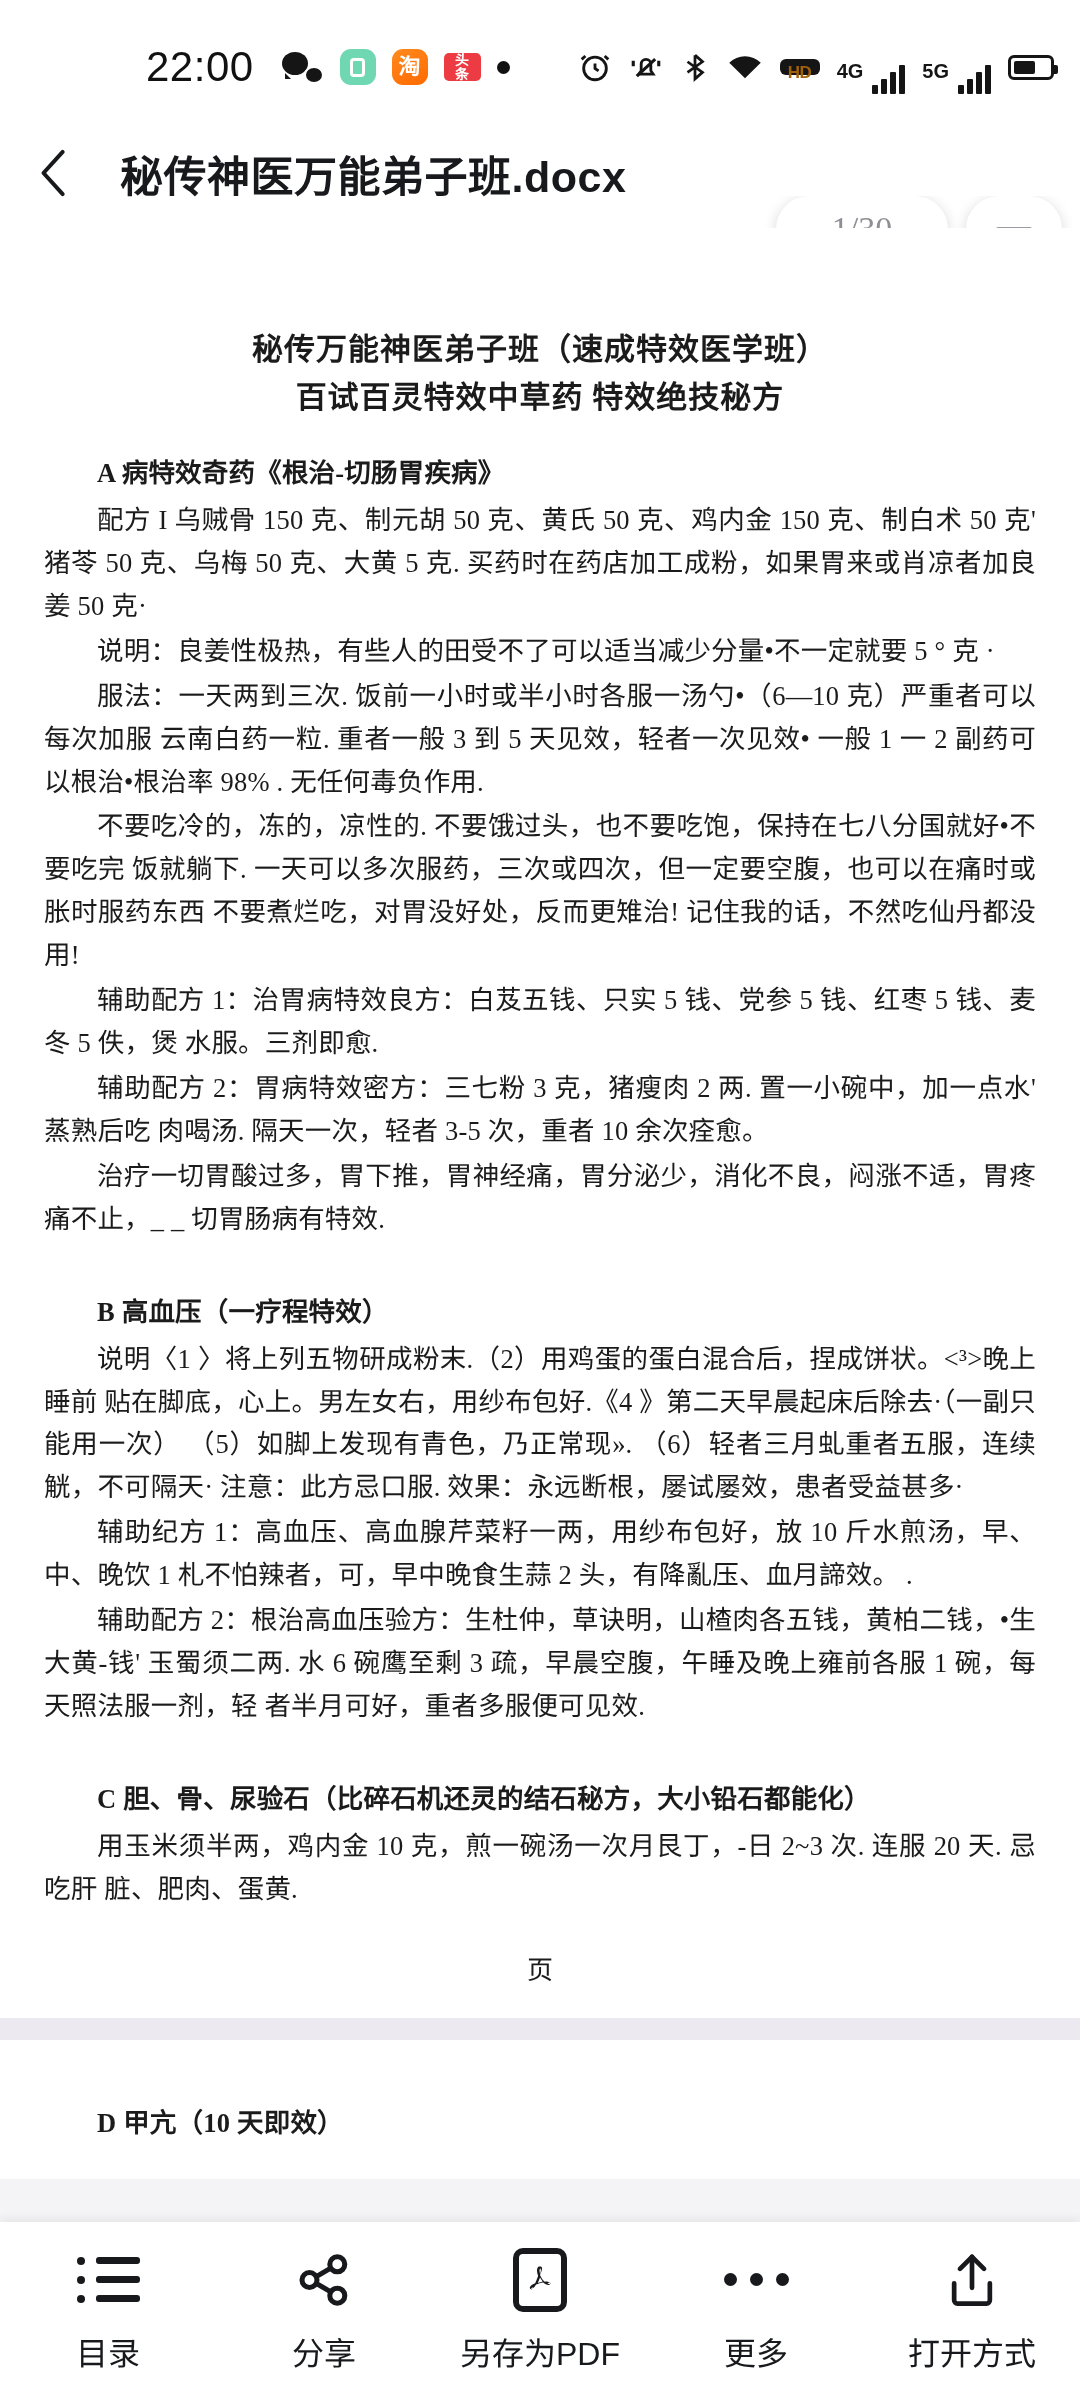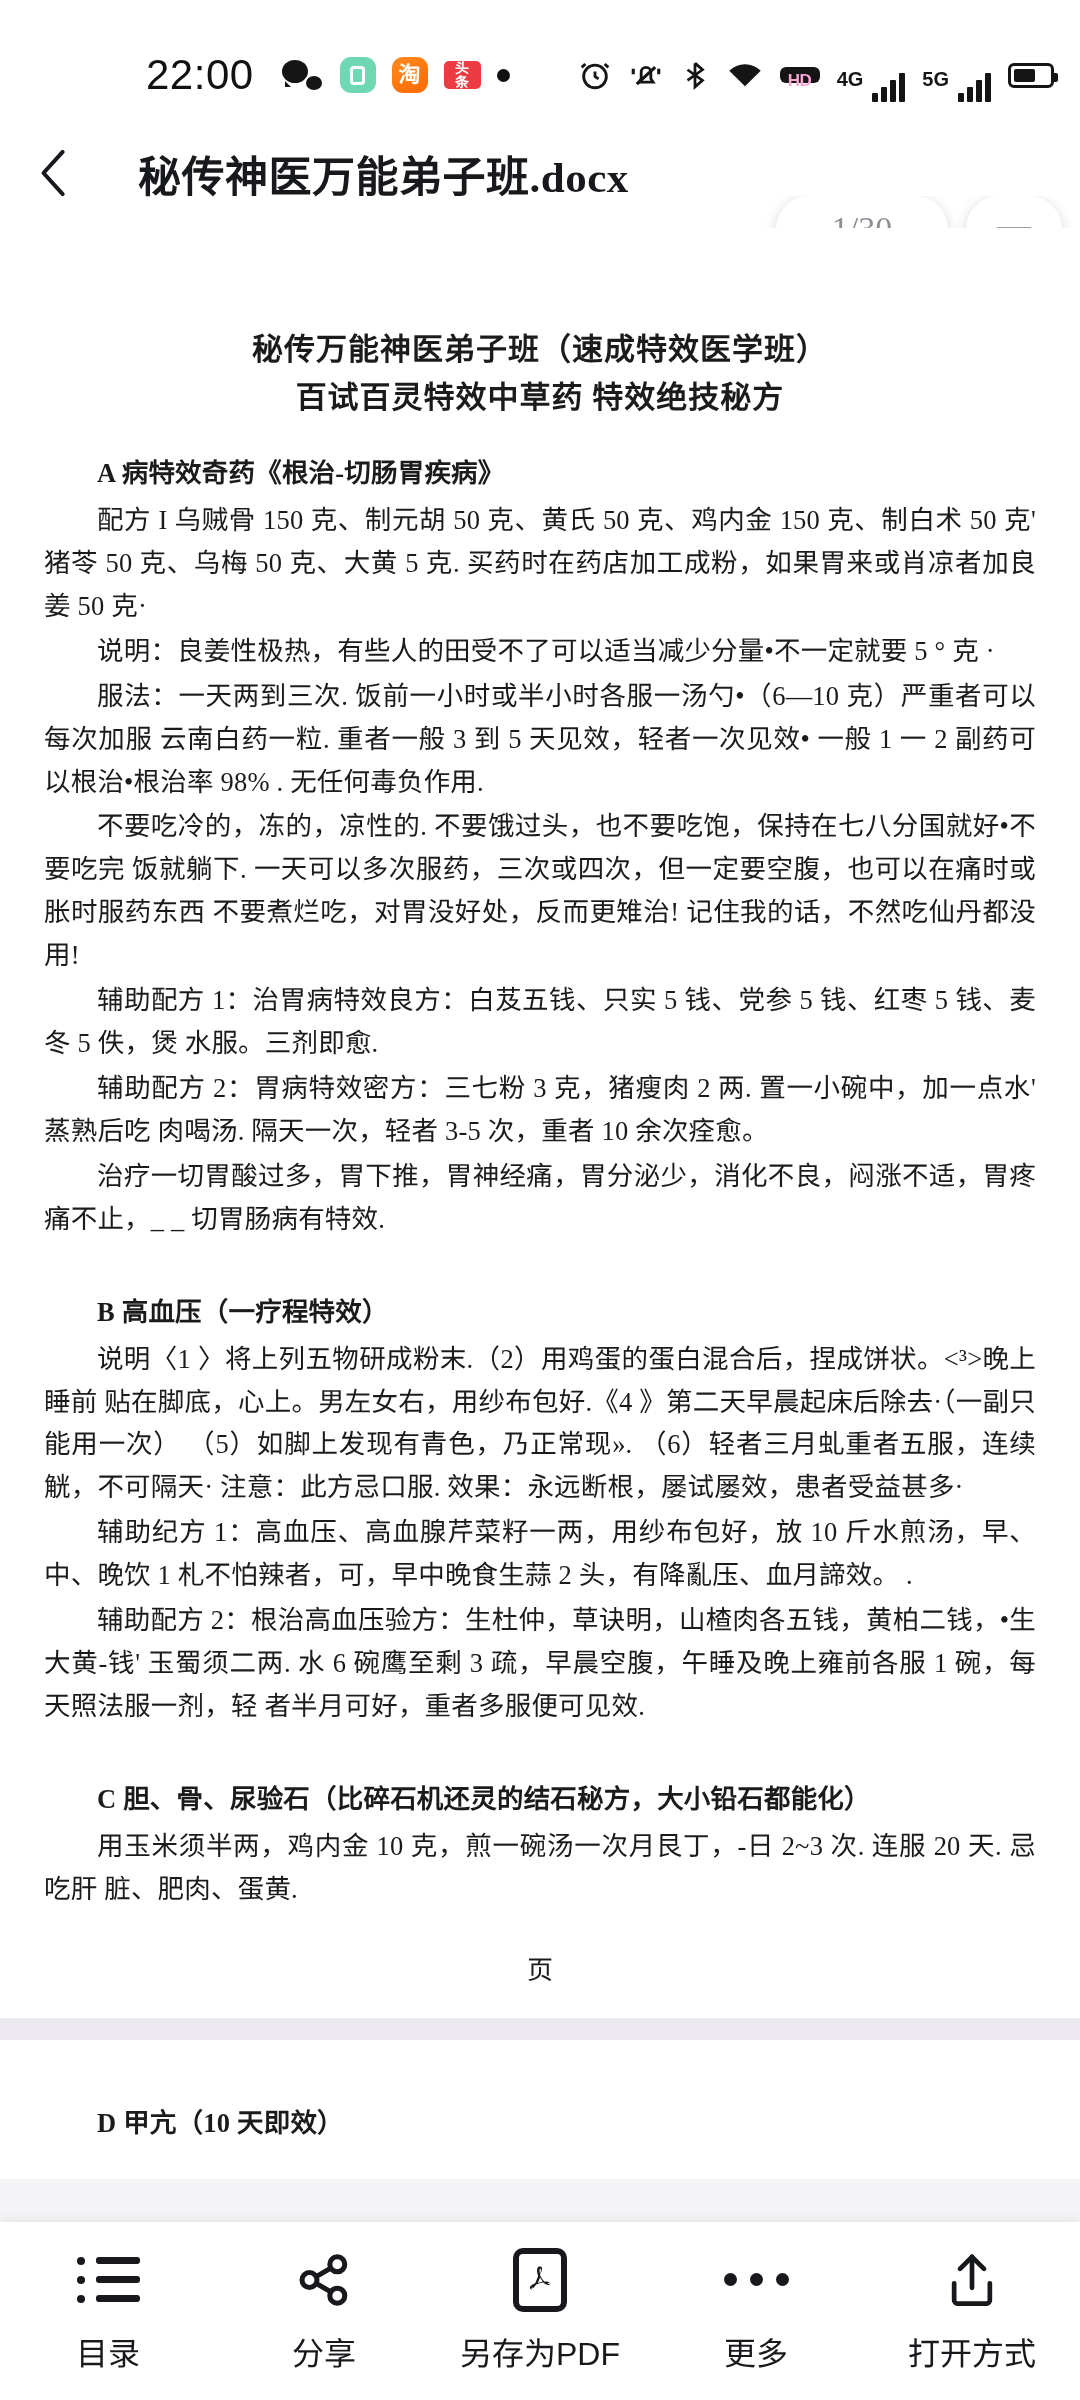--- a/index.html
+++ b/index.html
@@ -7,21 +7,21 @@
   html,body{
     width:1080px; height:2400px;
     background:#ffffff;
     font-family:"Liberation Sans","DejaVu Sans",sans-serif;
     overflow:hidden;
   }
   #root{ position:relative; width:1080px; height:2400px; background:#fff; }
 
   
   .statusbar{
-    position:absolute; top:16px; left:0; width:1080px; height:118px;
+    position:absolute; top:8px; left:0; width:1080px; height:118px;
     display:flex; align-items:center; background:#ffffff;
     padding:0 26px 0 0;
   }
   .sb-time{
     font-size:42px; font-weight:400; color:#111; letter-spacing:.5px;
     margin-left:146px; font-family:"Liberation Sans",sans-serif;
   }
   .sb-left-icons{ display:flex; align-items:center; gap:16px; margin-left:28px; }
   .sb-spacer{ flex:1; }
   .sb-right-icons{ display:flex; align-items:center; gap:17px; }
@@ -55,21 +55,21 @@
      display:flex; flex-direction:column; align-items:center; justify-content:center;
      letter-spacing:0px; padding:1px 0; }
   .ic-toutiao span{ display:block; font-size:14px; }
 
   .ic-dot{ width:13px; height:13px; border-radius:50%; background:#111; }
 
   svg.glyph{ display:block; }
 
   
   .ic-hd{ width:40px; height:16px; background:#151515; border-radius:6px;
-     color:#f9a8d4; font-size:17px; font-weight:700; line-height:28px; text-align:center;
+     color:#a16207; font-size:17px; font-weight:700; line-height:28px; text-align:center;
      font-family:"Liberation Sans",sans-serif; letter-spacing:-0.5px; }
 
   .ic-net{ display:flex; align-items:flex-end; gap:9px;margin-top:20px; }
   .net-label{ font-size:20px; font-weight:700; color:#151515; line-height:1;
      margin-bottom:13px; font-family:"Liberation Sans",sans-serif; }
   .bars{ display:flex; align-items:flex-end; gap:3px; height:30px; }
   .bars i{ width:6px; background:#151515; border-radius:1px; display:block; }
   .bars i:nth-child(1){ height:9px; }
   .bars i:nth-child(2){ height:15px; }
   .bars i:nth-child(3){ height:22px; }
@@ -83,22 +83,22 @@
 
   
   .appbar{
     position:absolute; top:118px; left:0; width:1080px; height:110px;
     display:flex; align-items:center; background:#ffffff;
   }
   .back-btn{ width:110px; height:110px; display:flex; align-items:center; justify-content:center; }
   .doc-title{
     font-size:43px; font-weight:700; color:#17191c; letter-spacing:0.5px;
     white-space:nowrap; overflow:hidden; text-overflow:ellipsis;
-    font-family:Liberation Serif, serif;
-    margin-left:28px;
+    font-family:Liberation Sans, sans-serif;
+    margin-left:10px;
   }
 
   
   .chip-row{
     position:absolute; top:196px; left:0; width:1080px; height:70px;
     display:flex; align-items:flex-start; justify-content:flex-end;
     padding-right:18px; gap:18px; overflow:hidden;
   }
   .page-chip{
     background:#ffffff; border-radius:36px; height:66px; min-width:172px;

